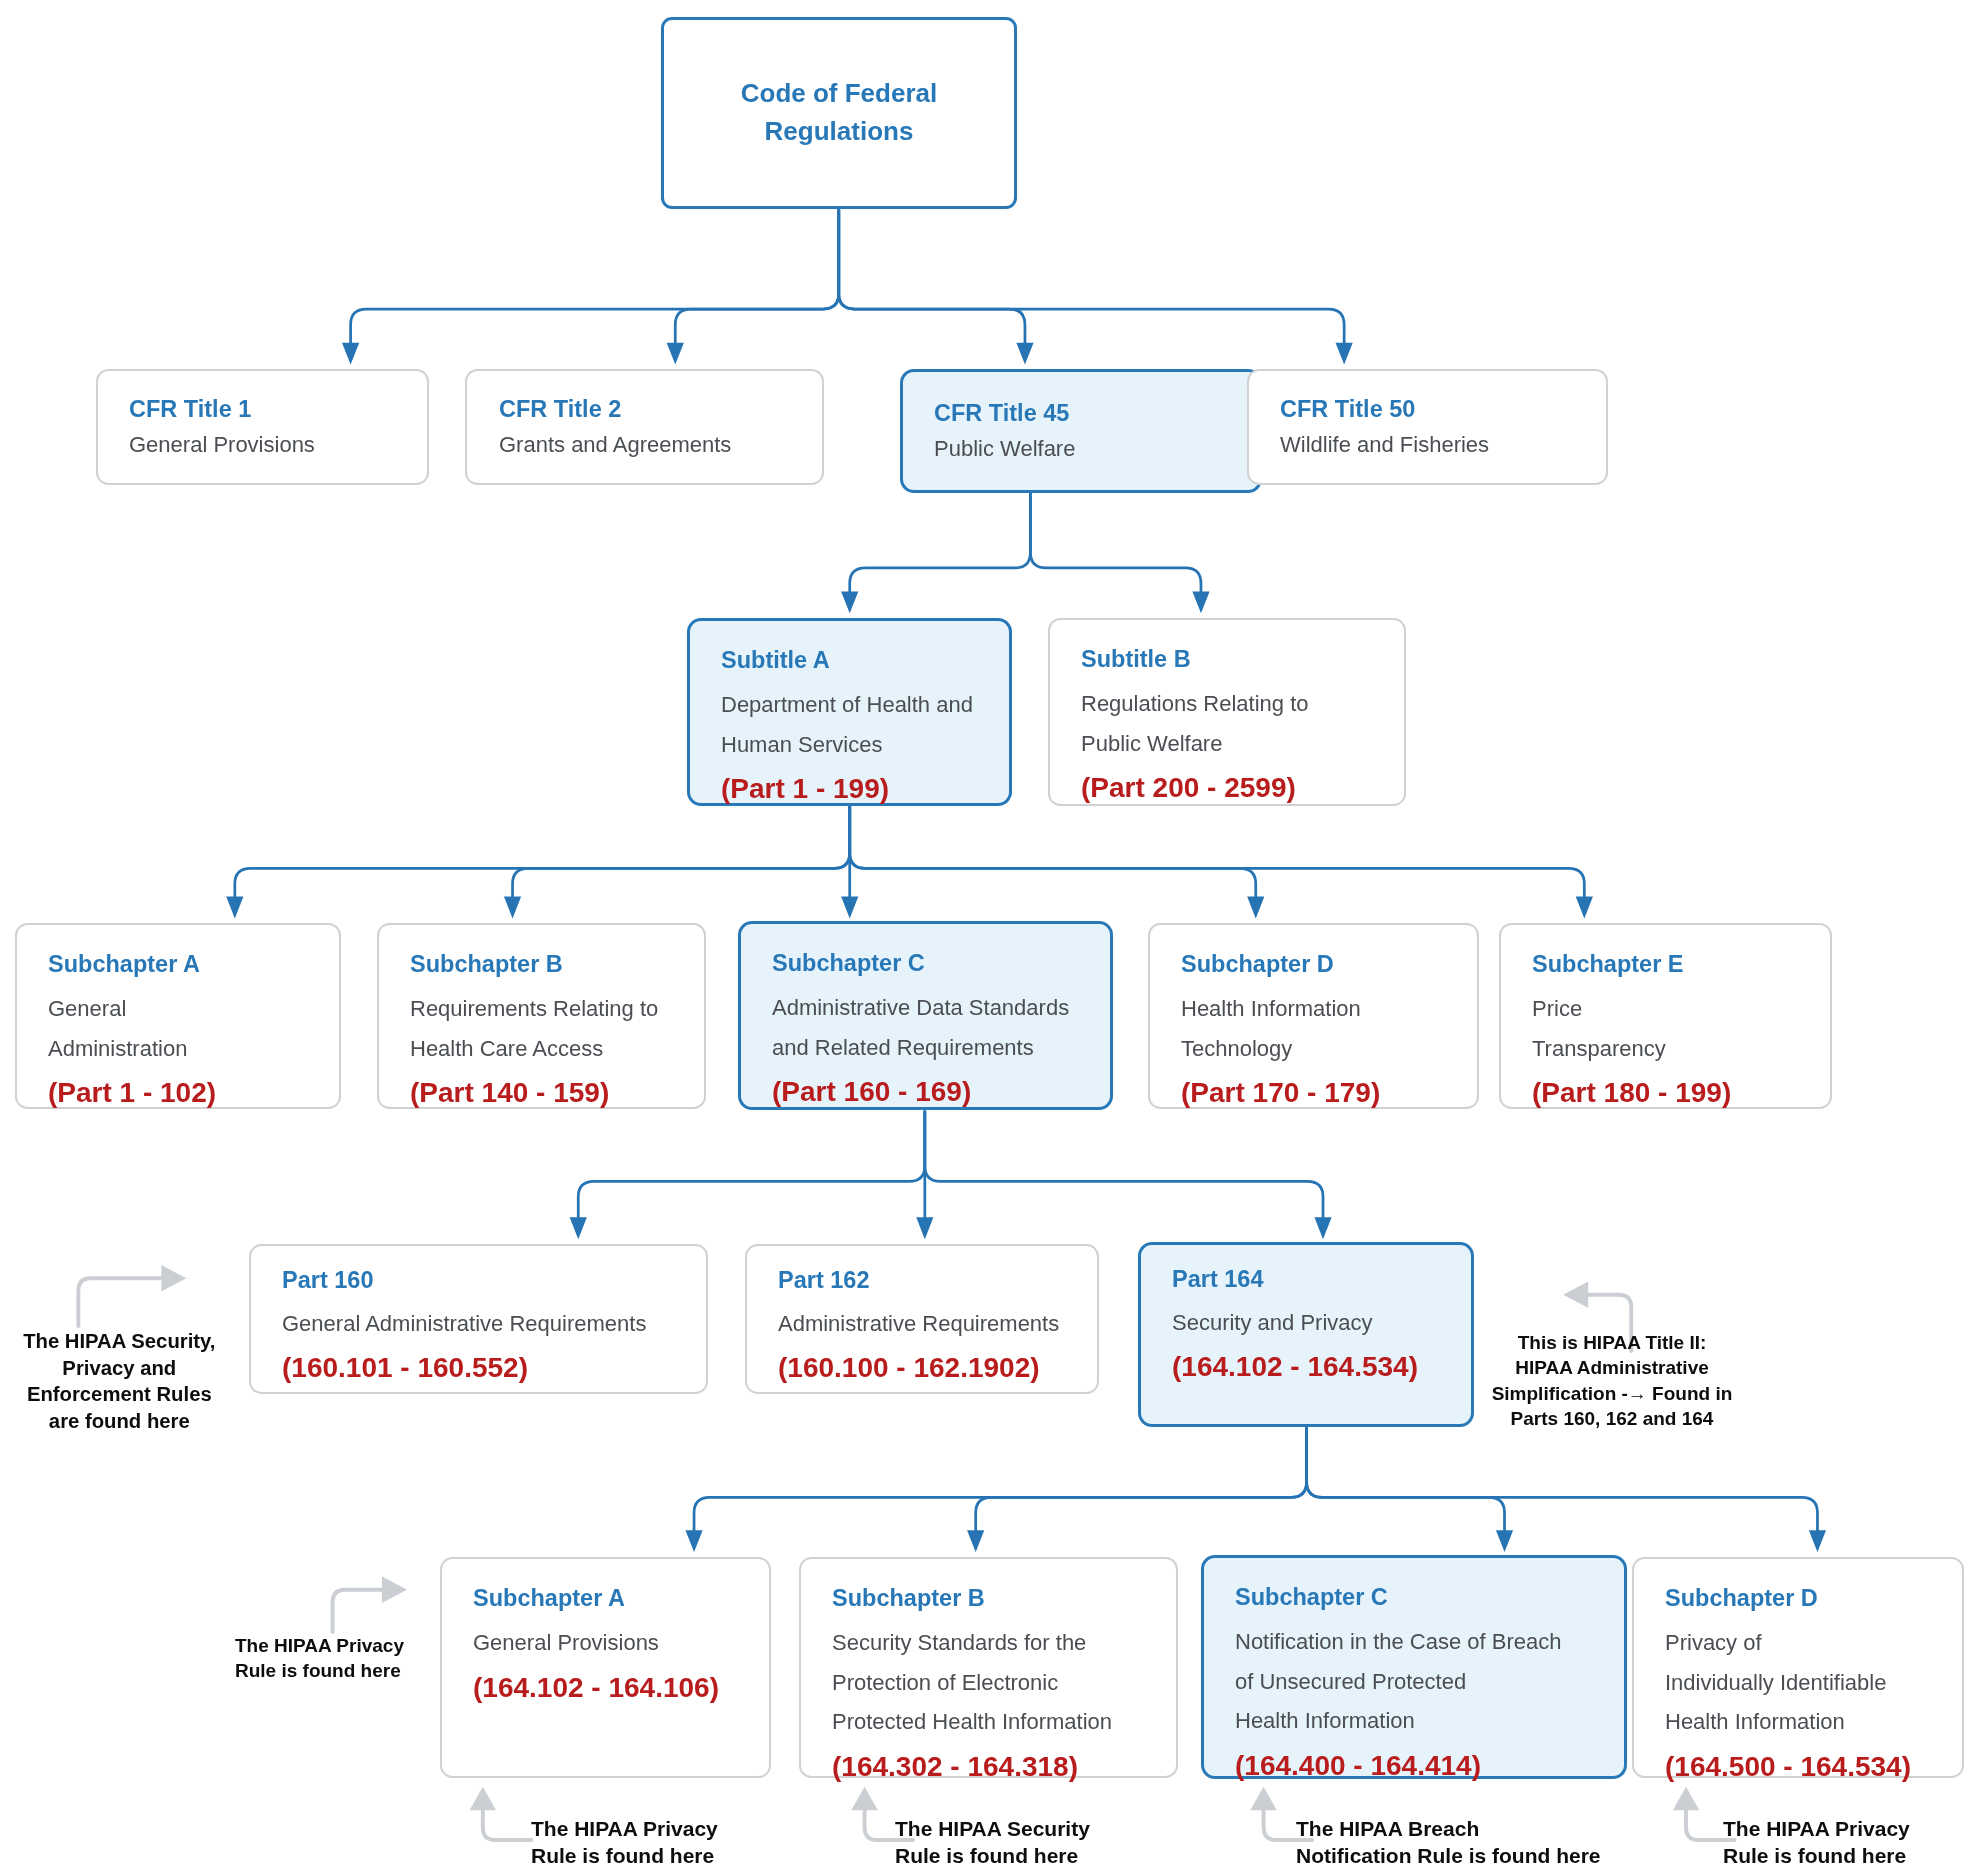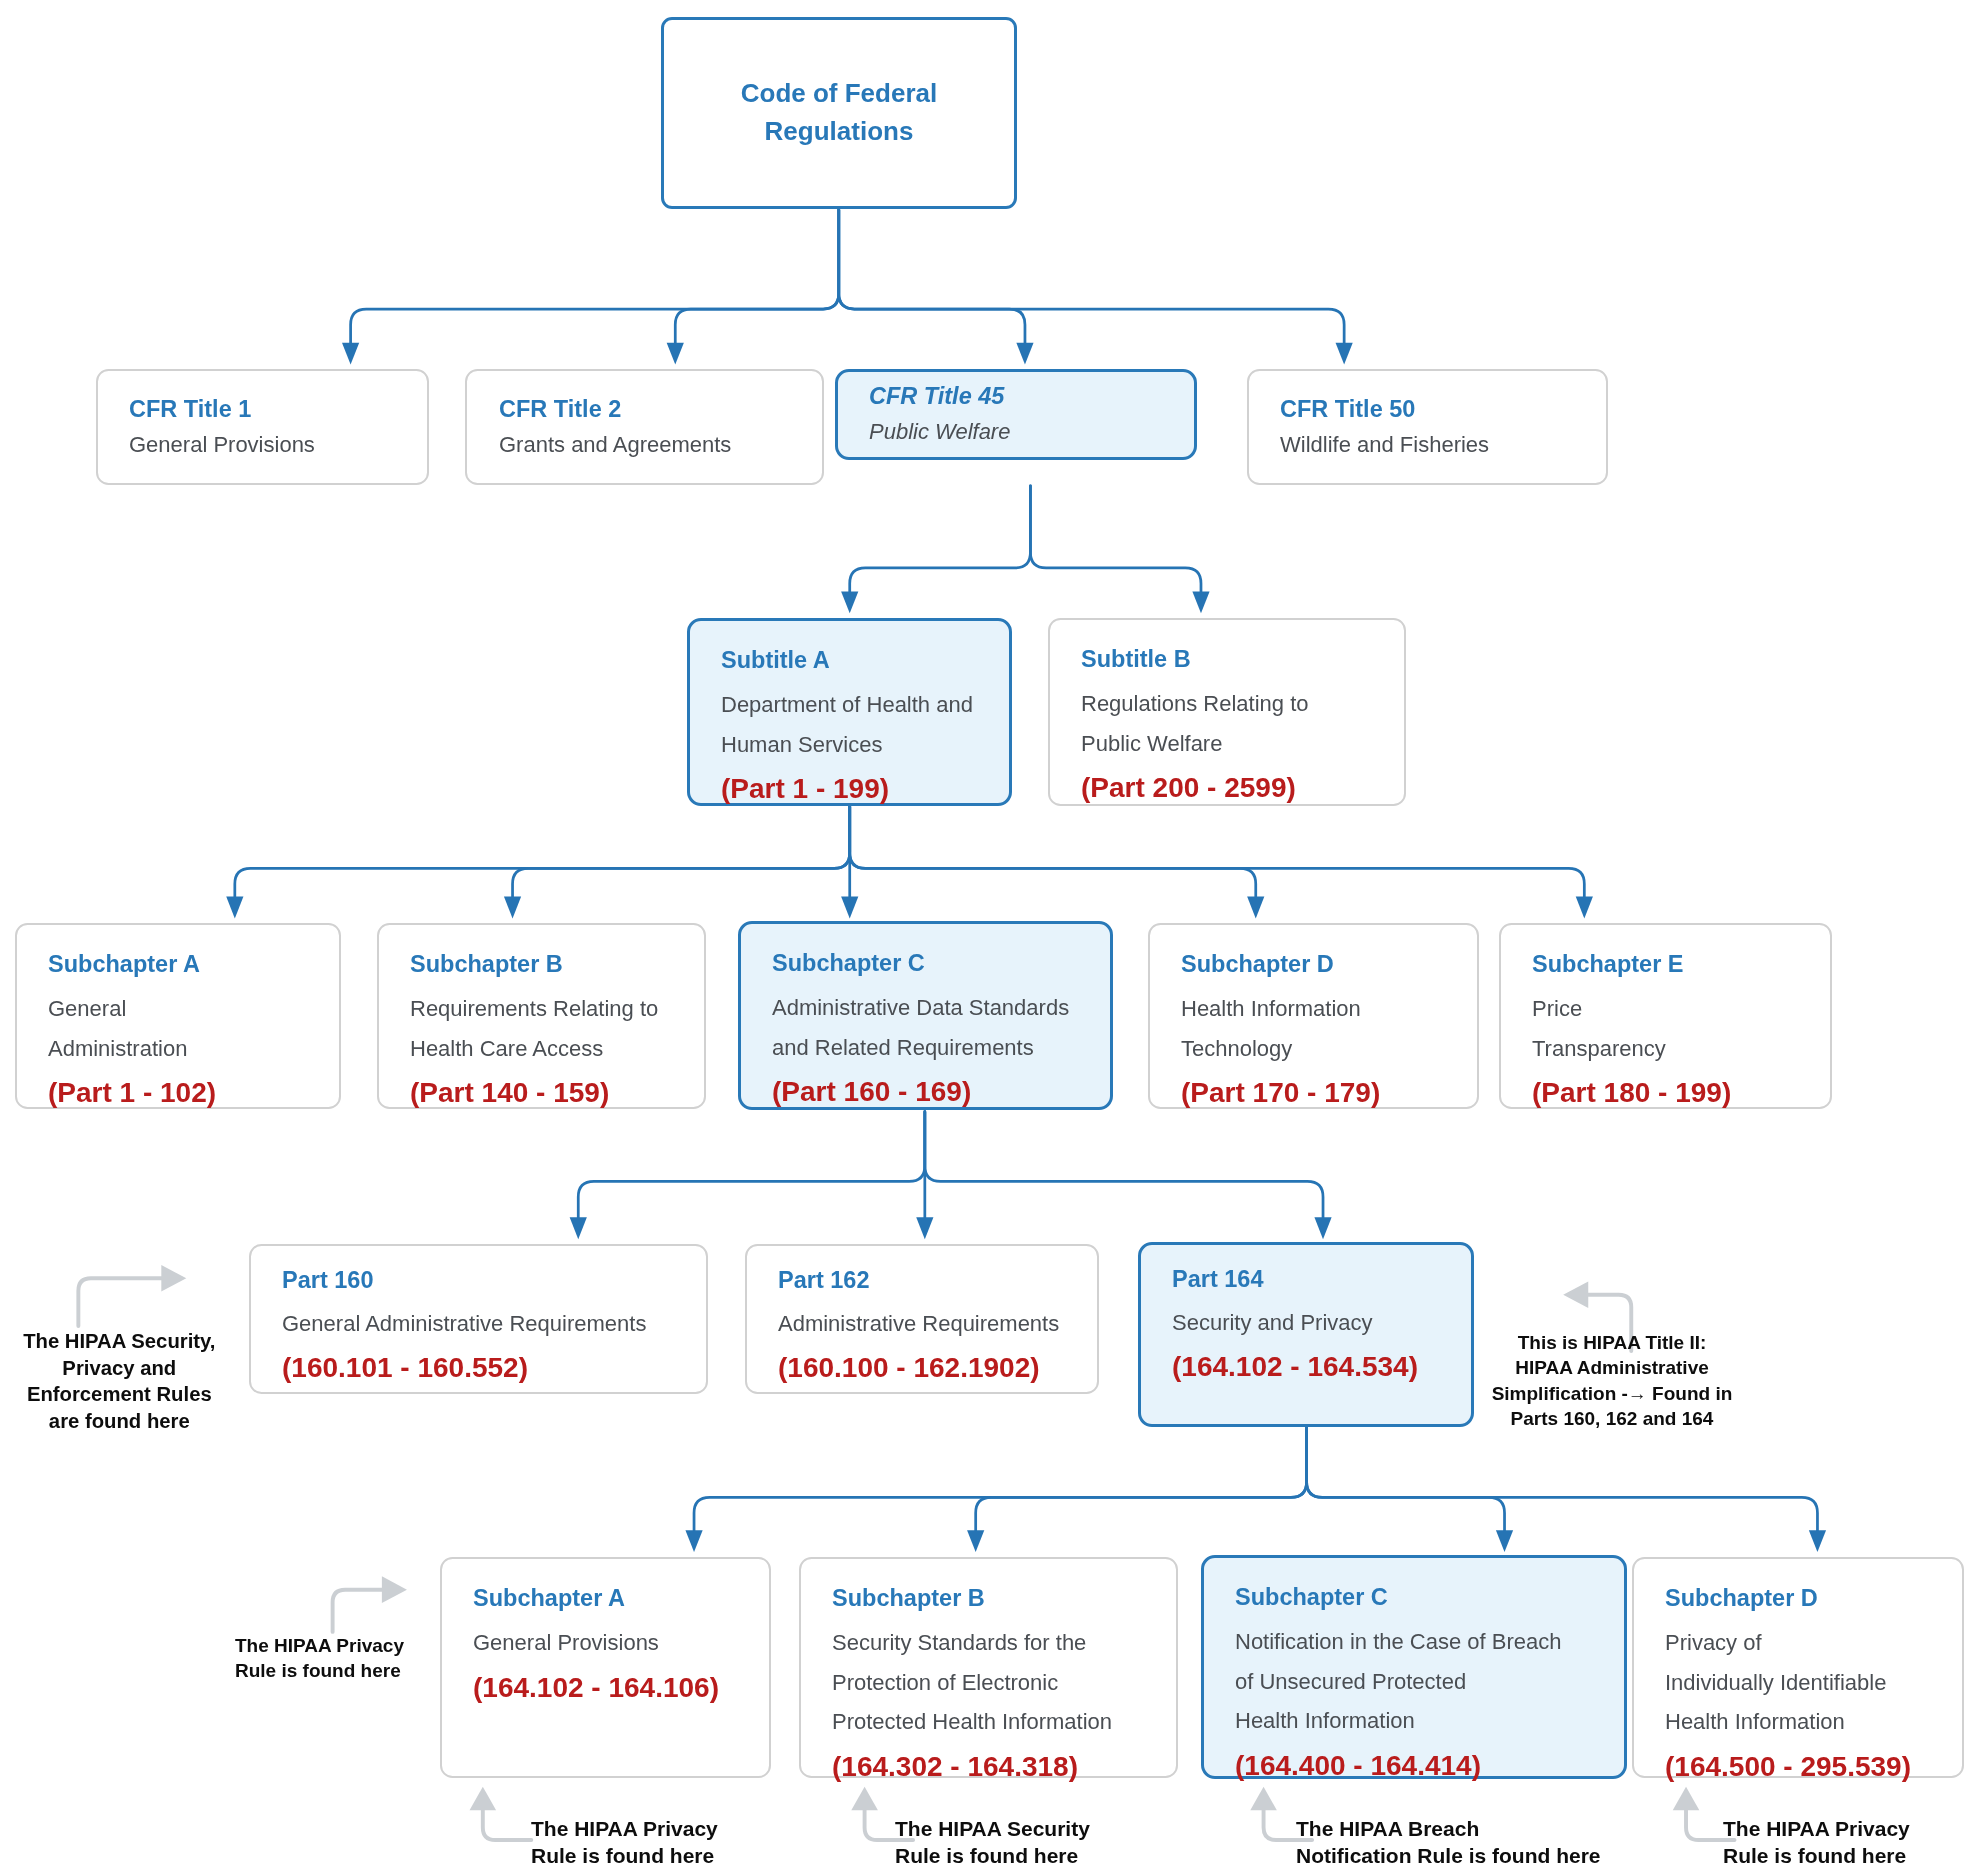--- a/index.html
+++ b/index.html
@@ -91,21 +91,21 @@
   </div>
 
   <div class="node center" style="left:96px;top:369px;width:333px;height:116px;">
     <div class="title">CFR Title 1</div>
     <div class="desc">General Provisions</div>
   </div>
   <div class="node center" style="left:465px;top:369px;width:359px;height:116px;padding-left:32px;">
     <div class="title">CFR Title 2</div>
     <div class="desc">Grants and Agreements</div>
   </div>
-  <div class="node center hl" style="left:835px;top:369px;width:362px;height:91px;font-style:italic;">
+  <div class="node center hl" style="left:900px;top:369px;width:362px;height:124px;">
     <div class="title">CFR Title 45</div>
     <div class="desc">Public Welfare</div>
   </div>
   <div class="node center" style="left:1247px;top:369px;width:361px;height:116px;">
     <div class="title">CFR Title 50</div>
     <div class="desc">Wildlife and Fisheries</div>
   </div>
 
   <div class="node hl" style="left:687px;top:618px;width:325px;height:188px;">
     <div class="title">Subtitle A</div>
@@ -184,21 +184,21 @@
     <div class="desc">Notification in the Case of Breach
 of Unsecured Protected
 Health Information</div>
     <div class="range">(164.400 - 164.414)</div>
   </div>
   <div class="node" style="left:1632px;top:1557px;width:332px;height:221px;">
     <div class="title">Subchapter D</div>
     <div class="desc">Privacy of
 Individually Identifiable
 Health Information</div>
-    <div class="range">(164.500 - 295.539)</div>
+    <div class="range">(164.500 - 164.534)</div>
   </div>
 
   <div class="ann c f26" style="left:7.8px;top:1328px;width:223px;">The HIPAA Security,
 Privacy and
 Enforcement Rules
 are found here</div>
   <div class="ann c f27" style="left:1471px;top:1330px;width:282px;">This is HIPAA Title II:
 HIPAA Administrative
 Simplification -→ Found in
 Parts 160, 162 and 164</div>

